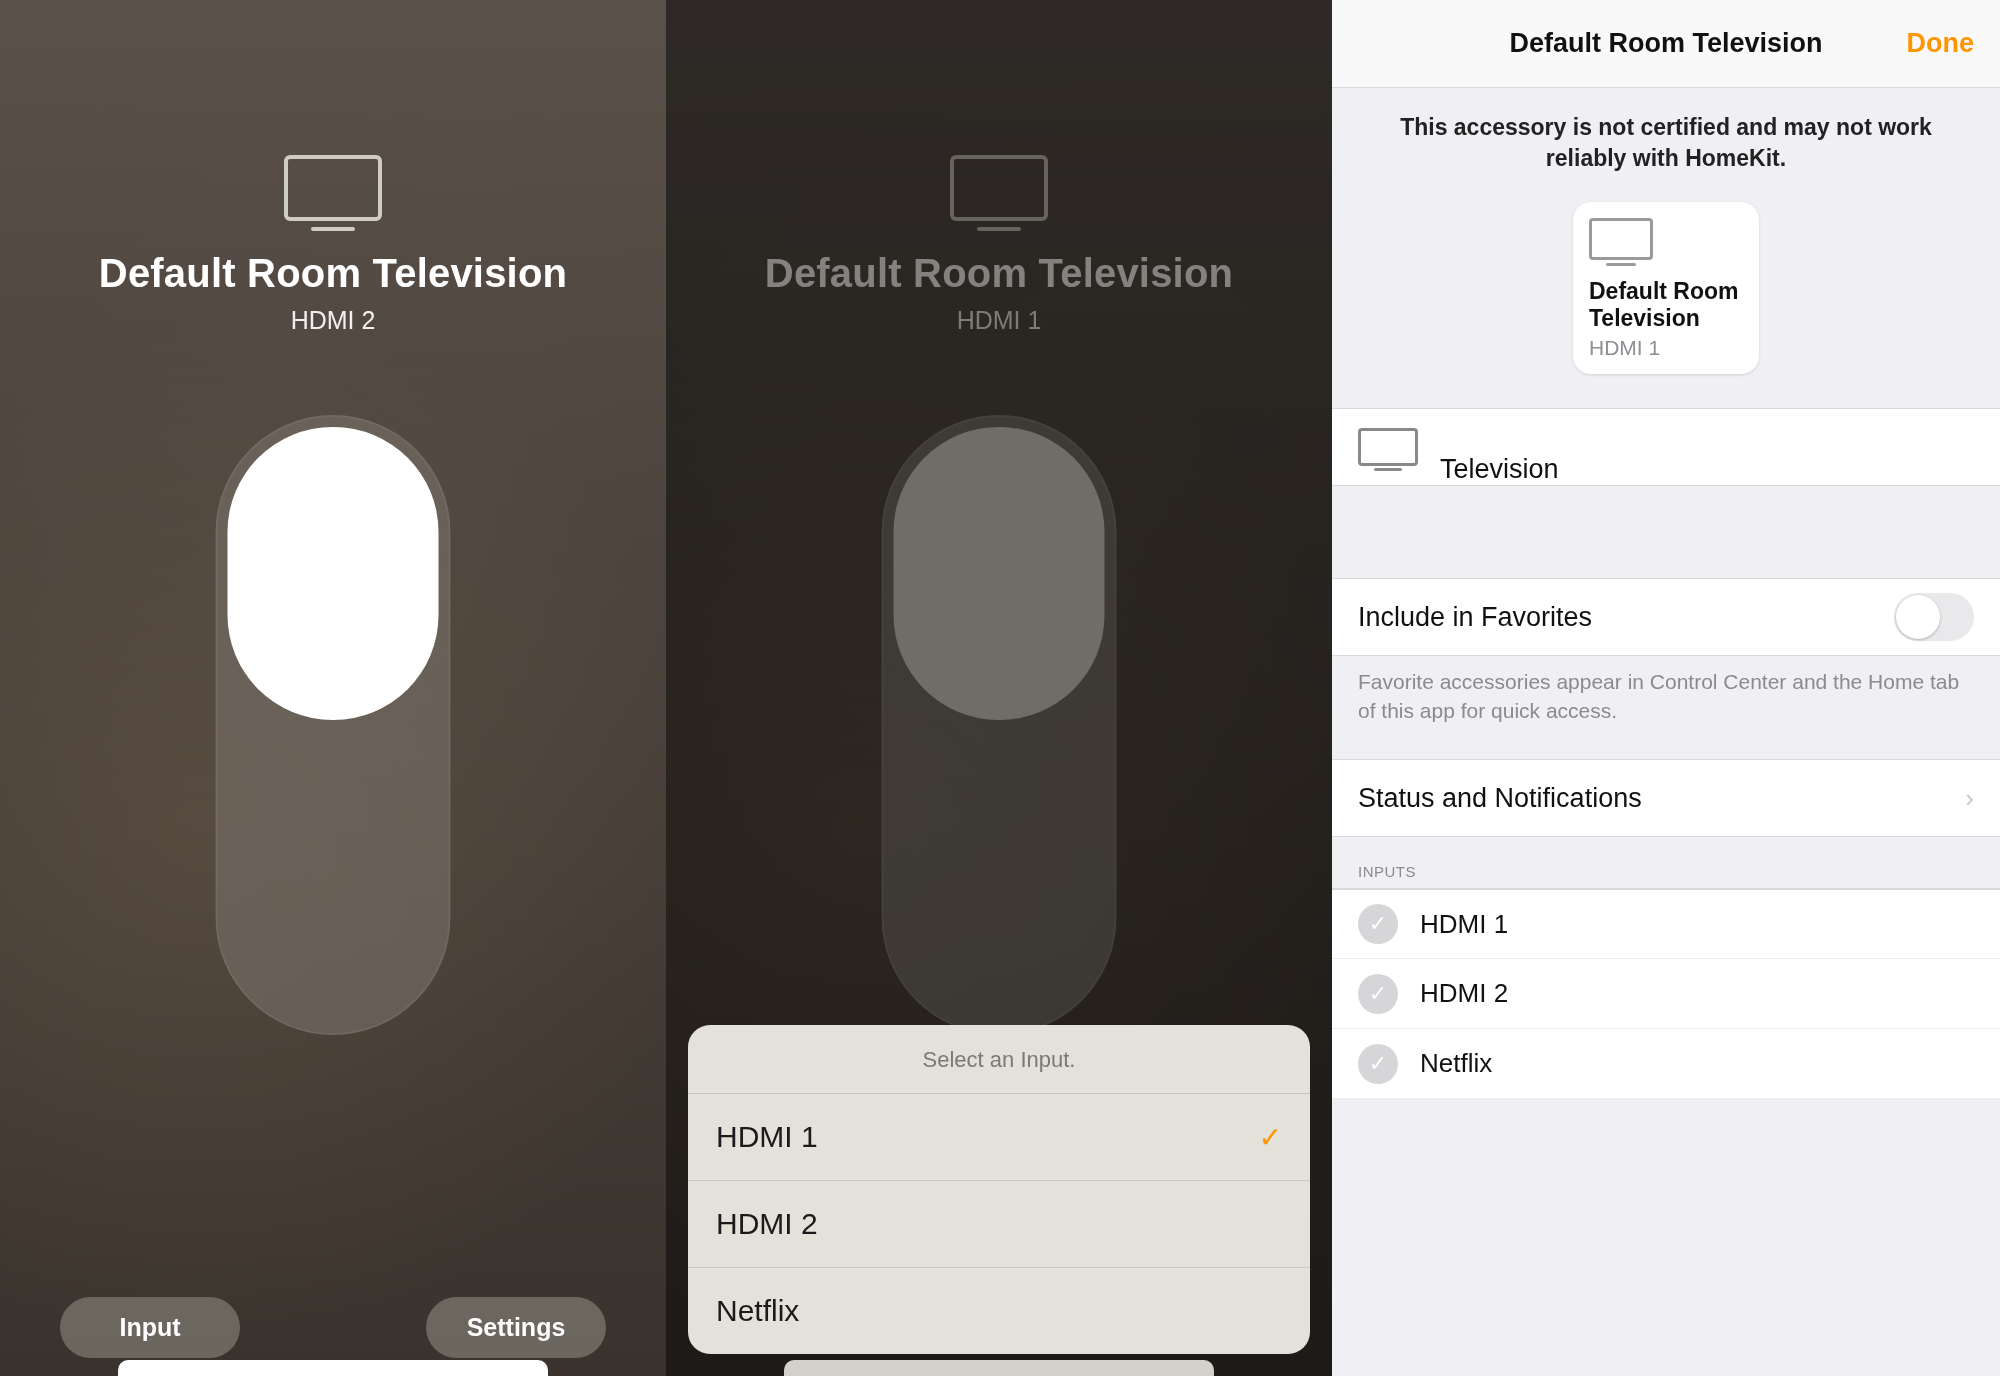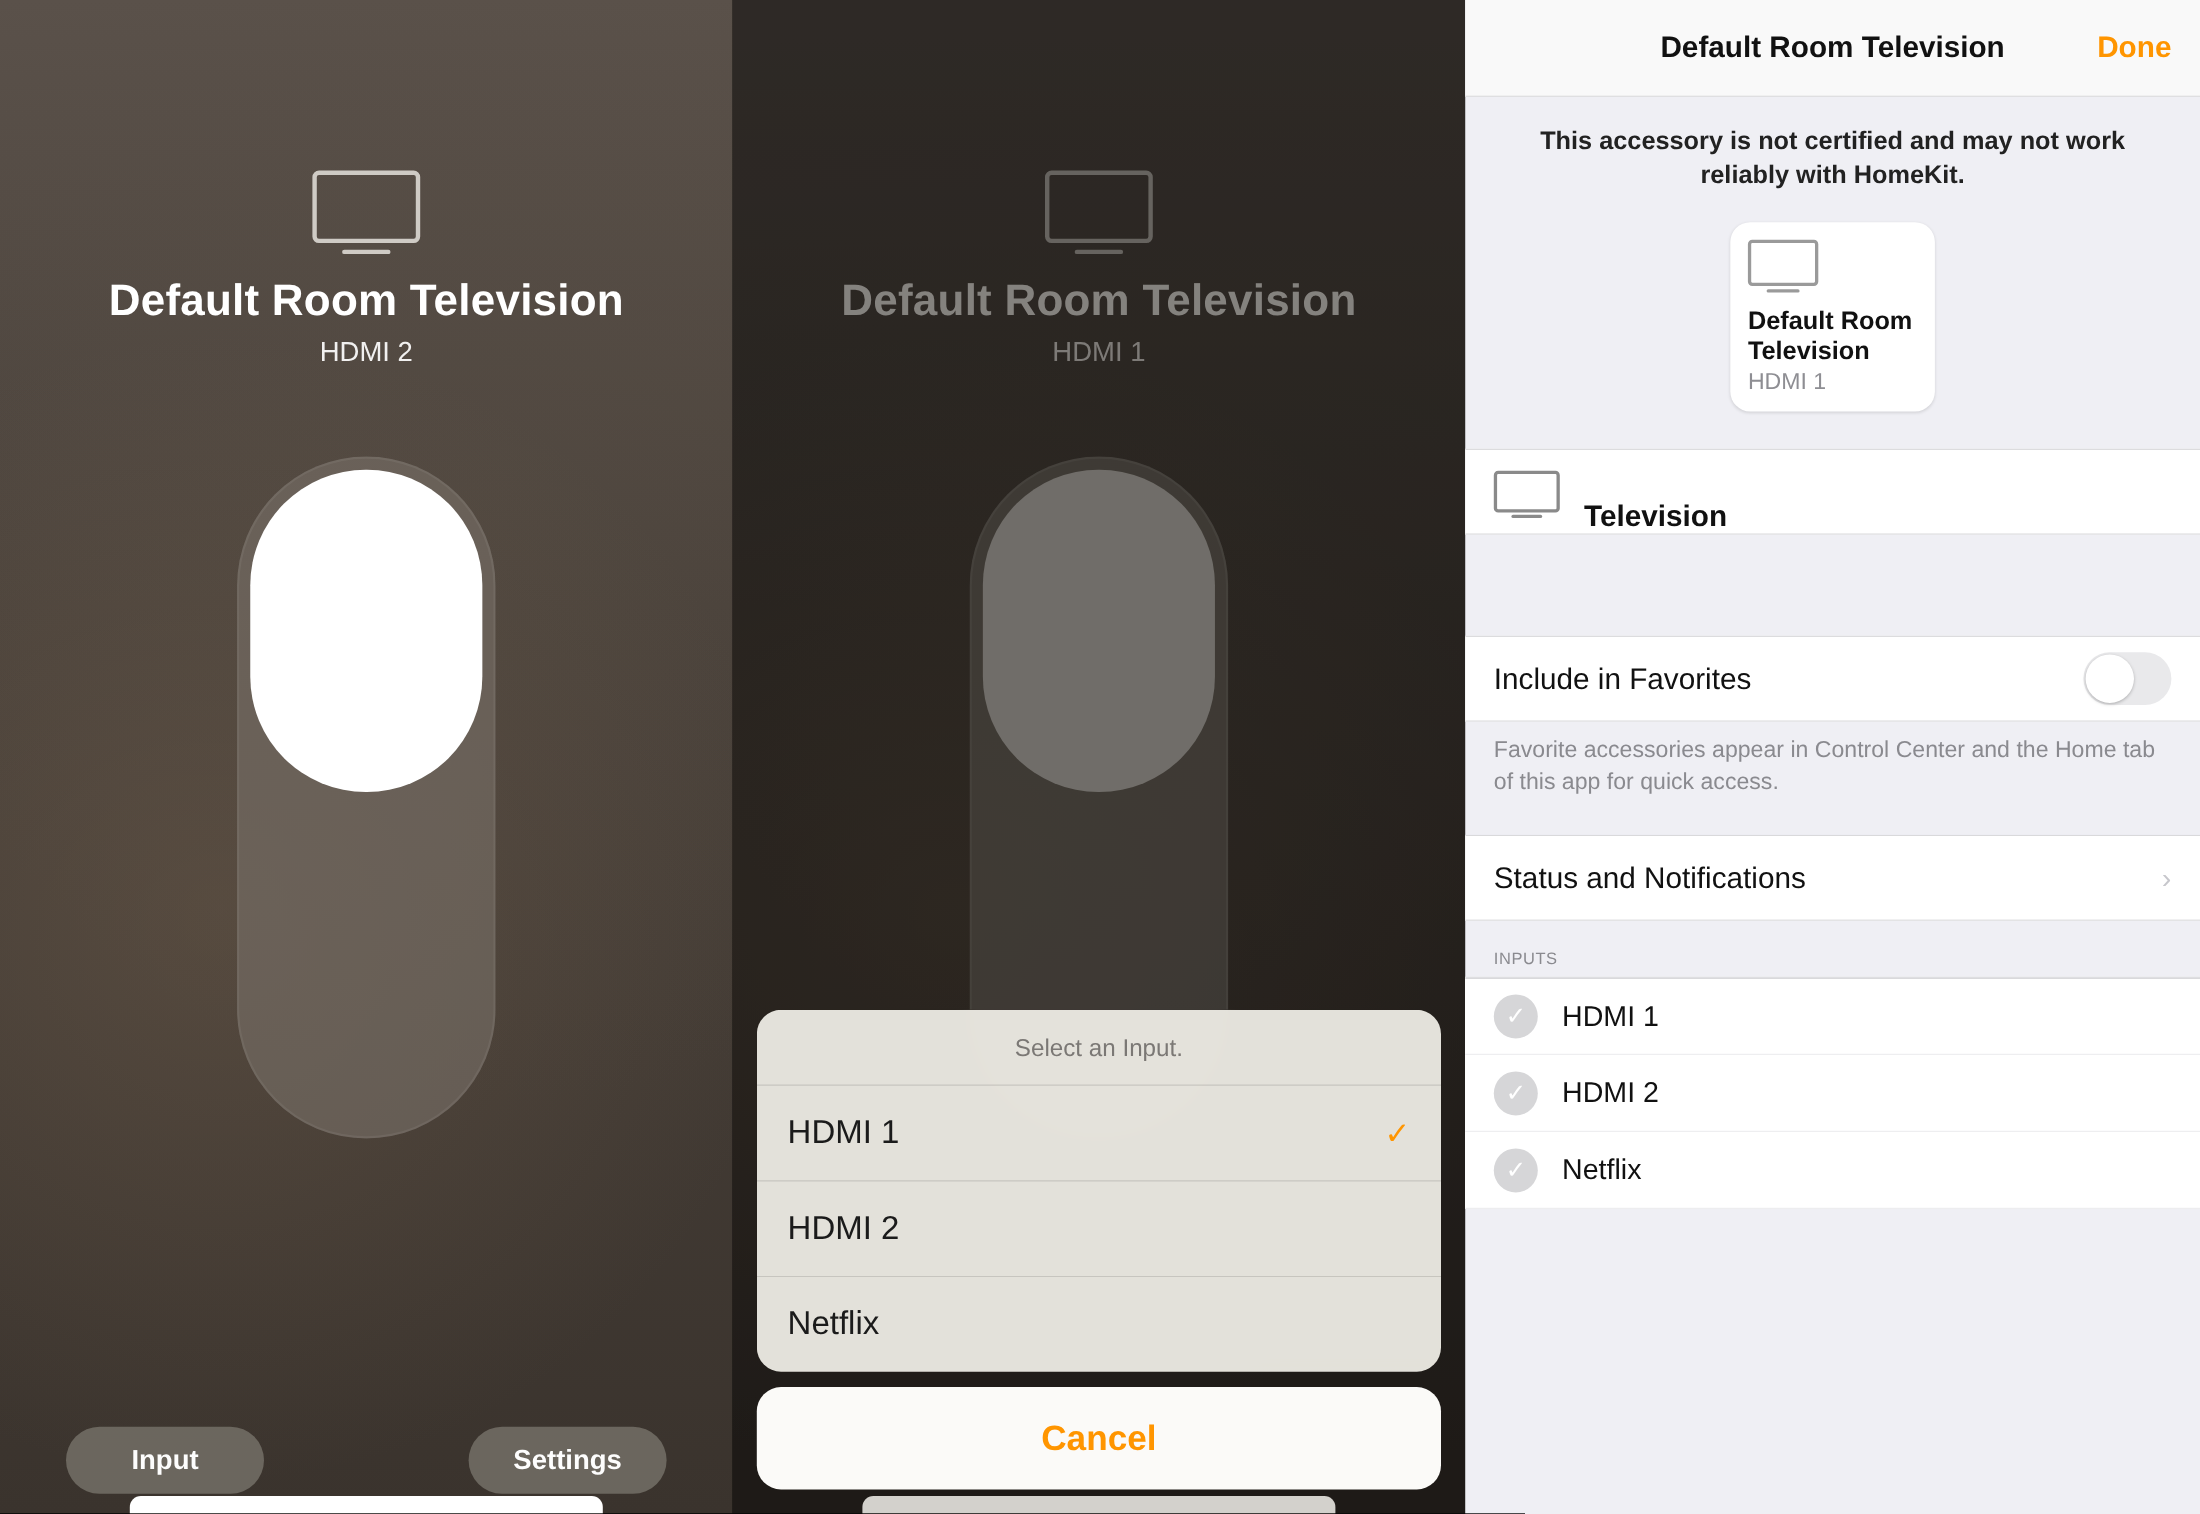--- a/index.html
+++ b/index.html
@@ -67,21 +67,21 @@
   .tile-tv::after { content:''; position:absolute; left:50%; transform:translateX(-50%); bottom:-9px; width:30px; height:3px; background:#9a9a9a; border-radius:2px; }
   .tile-name { font-size:23px; font-weight:600; color:#111; line-height:1.18; }
   .tile-sub { font-size:21px; color:#8e8e93; margin-top:4px; }
 
   .row { background:#fff; display:flex; align-items:center; padding:0 26px; min-height:78px; font-size:27px; color:#111; border-top:1px solid #d9d9db; border-bottom:1px solid #d9d9db; }
   .row .value { margin-left:auto; color:#ff9500; }
   .row .chev { margin-left:auto; color:#c7c7cc; font-size:26px; }
 
   .tv-row-icon { width:60px; height:38px; border:3px solid #8a8a8a; border-radius:4px; position:relative; margin-right:22px; }
   .tv-row-icon::after { content:''; position:absolute; left:50%; transform:translateX(-50%); bottom:-8px; width:28px; height:3px; background:#8a8a8a; border-radius:2px; }
-  .row .label-bold { font-weight:700;margin-top:44px; }
+  .row .label-bold { font-weight:400;margin-top:44px; }
 
   .gap-sm { height:46px; }
   .gap-xs { height:30px; }
 
   .footnote { font-size:21px; color:#8a8a8f; padding:12px 26px 4px; line-height:1.35; }
   .section-header { font-size:15px; color:#8a8a8f; padding:26px 26px 8px; letter-spacing:0.5px; }
 
   .toggle { margin-left:auto; width:80px; height:48px; background:#e9e9eb; border-radius:24px; position:relative; }
   .toggle::after { content:''; position:absolute; top:2px; left:2px; width:44px; height:44px; background:#fff; border-radius:22px; box-shadow:0 1px 3px rgba(0,0,0,0.25); }
 
@@ -130,21 +130,20 @@
         <span>HDMI 1</span>
         <span class="check">✓</span>
       </div>
       <div class="sheet-item">
         <span>HDMI 2</span>
       </div>
       <div class="sheet-item">
         <span>Netflix</span>
       </div>
     </div>
-    <div class="sheet-cancel">Cancel</div>
   </div>
   <div class="home-ind"></div>
 </div>
 
 <div class="pane pane3">
   <div class="nav3">
     <span class="title">Default Room Television</span>
     <span class="done">Done</span>
   </div>
 

